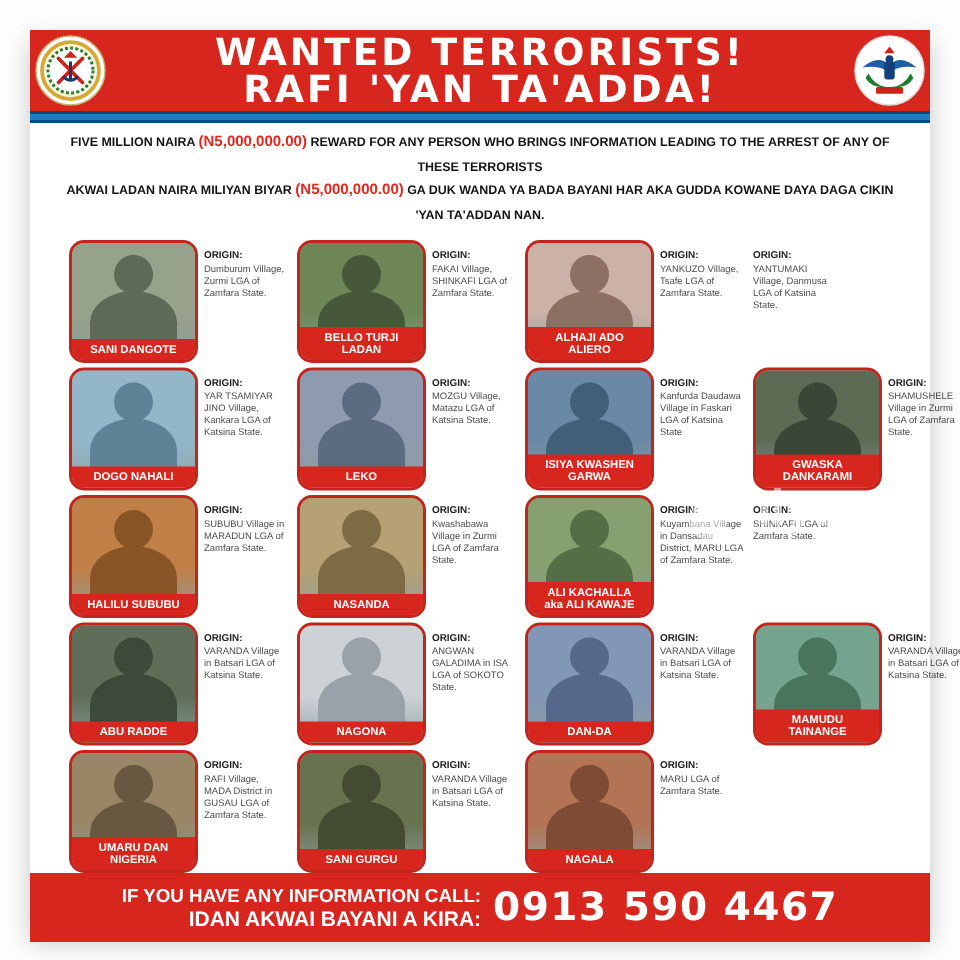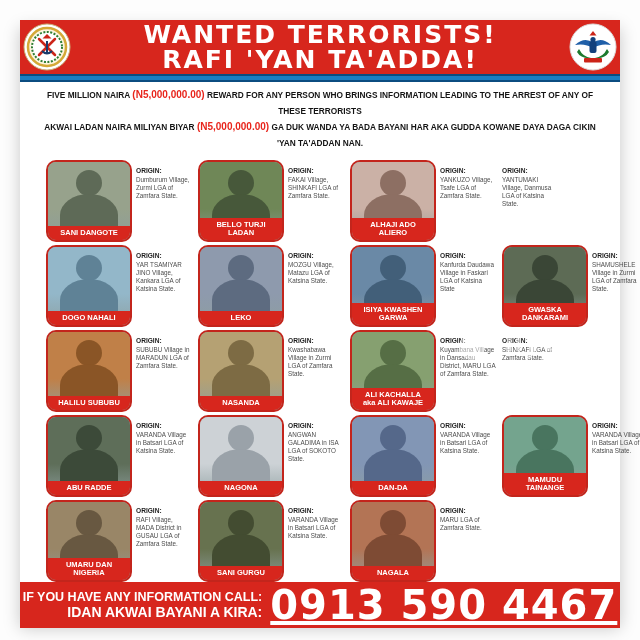--- a/index.html
+++ b/index.html
@@ -28,21 +28,21 @@
   .torso { position:absolute; left:50%; top:32px; width:58px; height:42px; margin-left:-29px; border-radius:50% 50% 0 0; }
   .nameplate { position:absolute; left:0; right:0; bottom:0; background:#d7261d; color:#fff; font-weight:bold; font-size:7.5px; line-height:1.1; text-align:center; padding:2.5px 1px 3px; white-space:pre-line; }
   .origin-block { padding-top:7px; width:56px; font-size:6.3px; line-height:1.3; color:#4c4c4c; }
   .origin-label { font-weight:bold; color:#1e1e1e; font-size:6.6px; }
 
   
   .footer { flex:0 0 auto; height:46px; background:#d7261d; display:flex; align-items:center; justify-content:center; gap:8px; color:#fff; }
   .footer-lines { text-align:right; font-weight:800; line-height:1.15; }
   .footer-line1 { font-size:12.5px; }
   .footer-line2 { font-size:14px; }
-  .phone { font-size:40px; font-weight:800; letter-spacing:1px; font-family:"DejaVu Sans","Liberation Sans",sans-serif;text-decoration:underline; }
+  .phone { font-size:26px; font-weight:800; letter-spacing:1px; font-family:"DejaVu Sans","Liberation Sans",sans-serif; }
 
   
   .watermark { position:absolute; top:300px; right:59px; font-size:34px; color:rgba(255,255,255,0.55); font-weight:bold; pointer-events:none; }
   .watermark::before { content:""; position:absolute; left:-34px; top:14px; width:26px; height:26px; border-radius:50%; background:rgba(255,255,255,0.5); }
 </style>
 </head>
 <body>
 
 <div class="page">
   <div class="poster">

